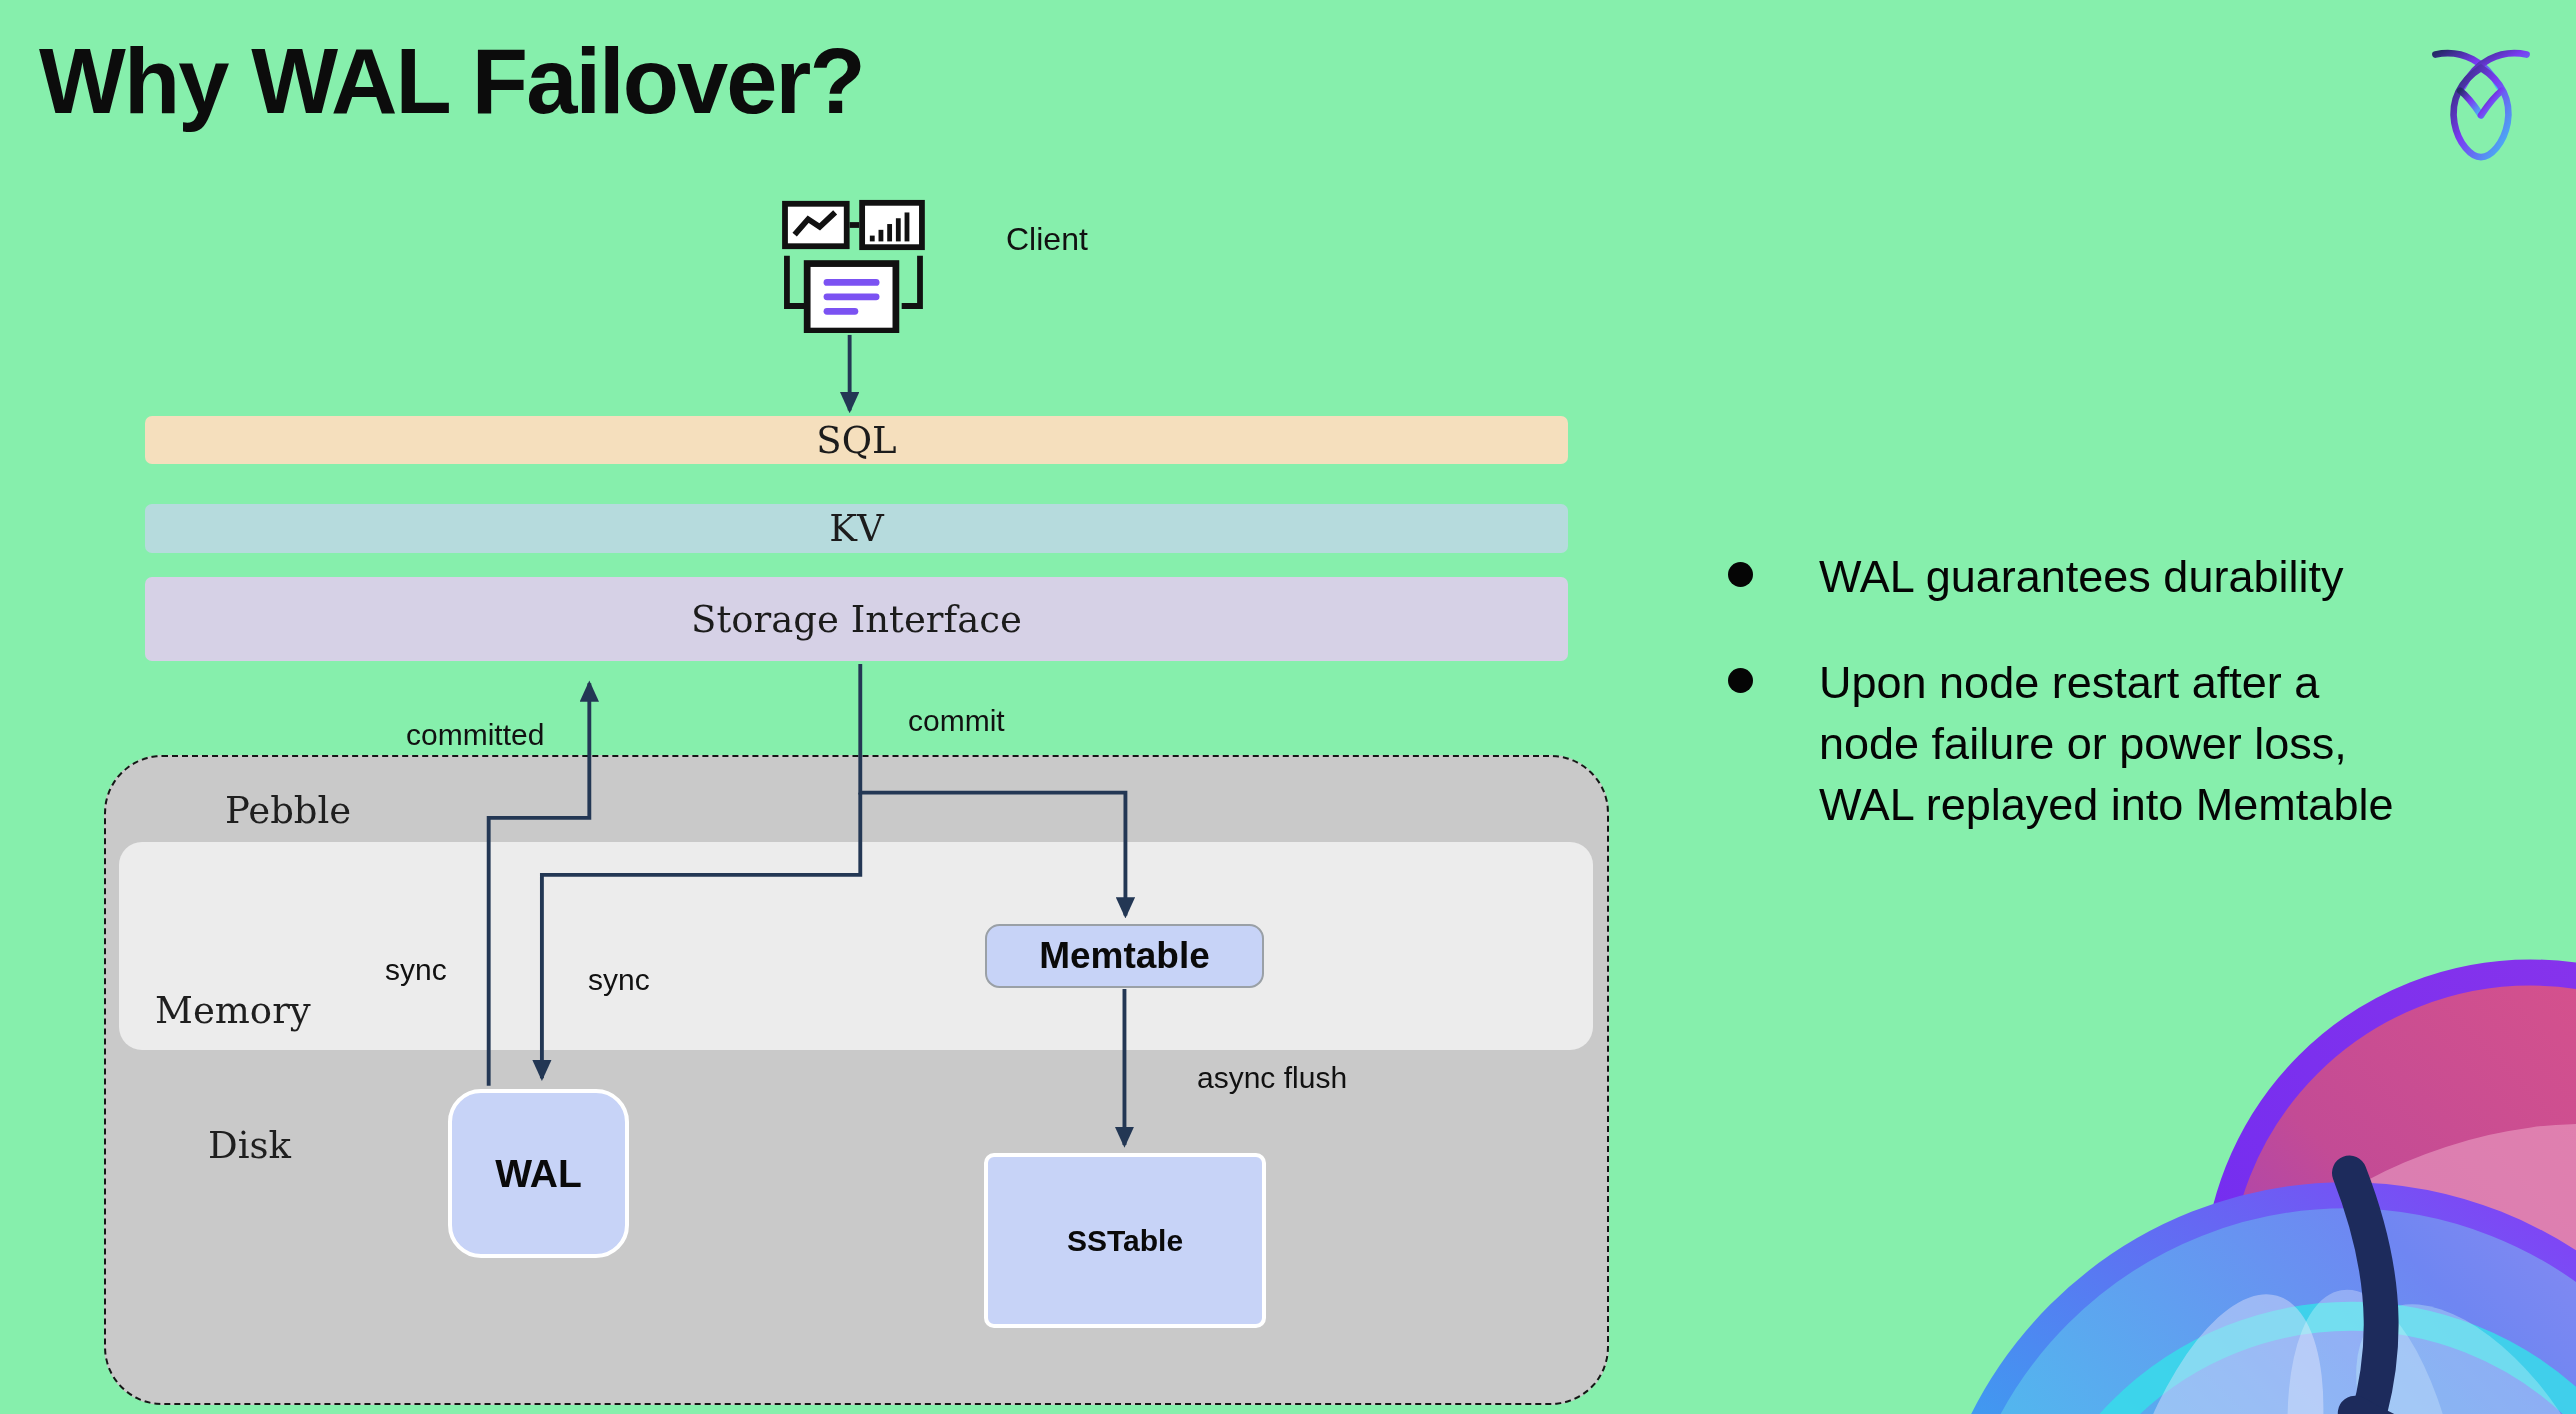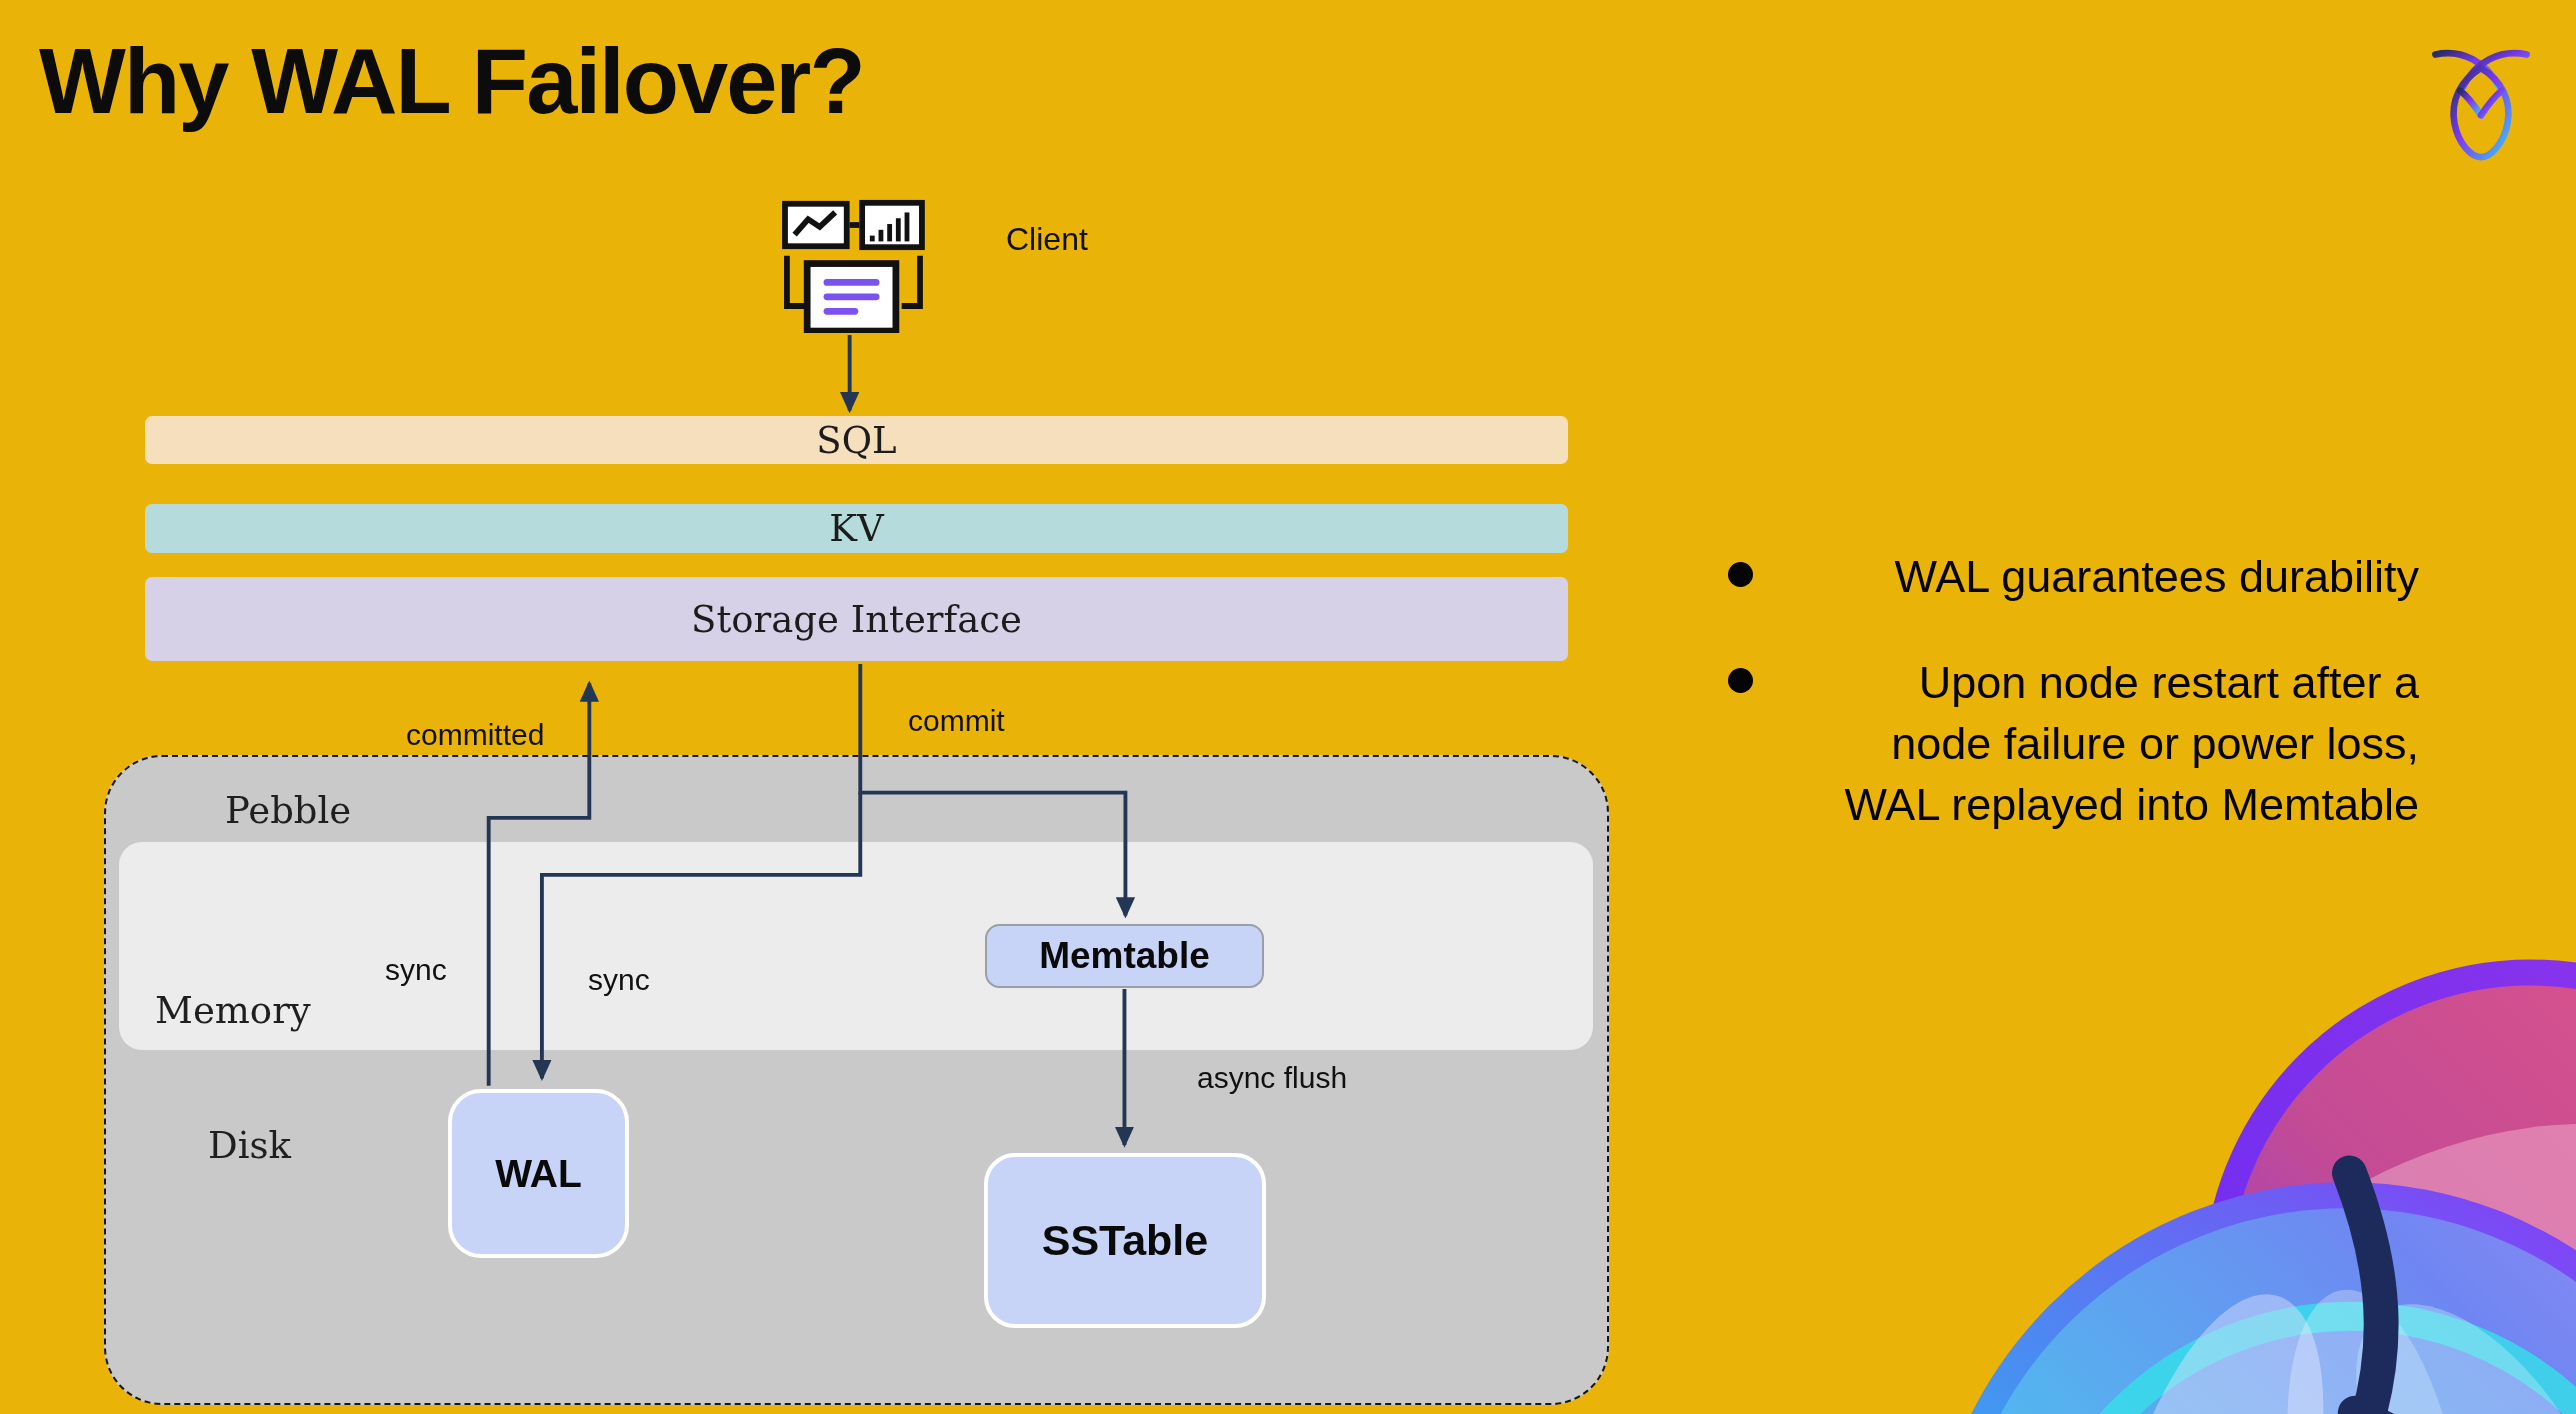--- a/index.html
+++ b/index.html
@@ -1,17 +1,17 @@
 <!DOCTYPE html>
 <html><head>
 <meta charset="utf-8">
 <style>
   html,body{margin:0;padding:0;background:#888;}
-  .slide{position:relative;width:2576px;height:1415px;background:#eab308;overflow:hidden;
-         font-family:"Liberation Sans",sans-serif;text-align:right;}
+  .slide{position:relative;width:2576px;height:1415px;background:#86efac;overflow:hidden;
+         font-family:"Liberation Sans",sans-serif;}
   .abs{position:absolute;}
 
   .title{left:39px;top:29px;font-size:92px;font-weight:800;letter-spacing:-1.9px;color:#0c0c0c;}
 
   
   .bar{left:145px;width:1423px;border-radius:7px;display:flex;align-items:center;justify-content:center;
        font-family:"DejaVu Serif",serif;font-size:37px;color:#1c1c1c;}
   .bar-sql{top:416px;height:48px;background:#f5dfbd;}
   .bar-kv{top:504px;height:49px;background:#b6dbdd;}
   .bar-storage{top:577px;height:84px;background:#d6d1e6;}
@@ -20,21 +20,21 @@
   .pebble{left:104px;top:755px;width:1505px;height:650px;background:#c9c9c9;
           border:2.9px dashed #161616;border-radius:58px;box-sizing:border-box;}
   .memory-band{left:119px;top:842px;width:1474px;height:208px;background:#ececec;border-radius:23px;}
   .region-label{font-family:"DejaVu Serif",serif;font-size:37px;color:#1f1f1f;}
 
   
   .node{display:flex;align-items:center;justify-content:center;background:#c7d3f7;
         font-family:Liberation Sans, sans-serif;font-weight:bold;color:#0a0a0a;box-sizing:border-box;}
   .node-wal{left:448px;top:1089px;width:181px;height:169px;border:4.8px solid #ffffff;border-radius:33px;font-size:39px;}
   .node-memtable{left:985px;top:924px;width:279px;height:64px;border:2.9px solid #9aa0a6;border-radius:14.5px;font-size:37px;}
-  .node-sstable{left:984px;top:1153px;width:282px;height:175px;border:4.8px solid #ffffff;border-radius:31px;font-size:43px;}
+  .node-sstable{left:984px;top:1153px;width:282px;height:175px;border:4.8px solid #ffffff;border-radius:10px;font-size:30px;}
 
   .edge-label{font-size:30px;color:#111111;}
   .client-label{left:1006px;top:221px;font-size:32px;color:#111111;}
 
   
   .bullets{left:1703px;top:538px;width:755px;}
   .bullet{position:relative;padding-left:108px;margin:8px;}
   .bullet + .bullet{margin-top:45px;}
   .bullet .dot{position:absolute;left:17.4px;top:15.5px;width:25px;height:25px;border-radius:50%;background:#050505;}
   .bullet .btxt{display:block;width:600px;font-size:45px;line-height:61px;color:#050505;}

